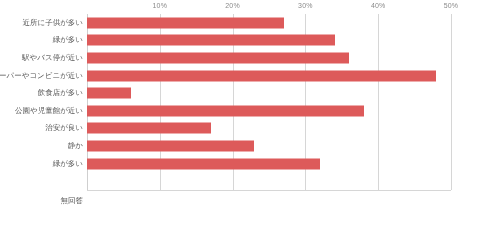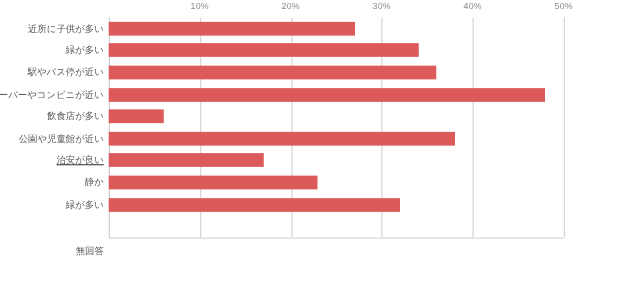--- a/index.html
+++ b/index.html
@@ -131,21 +131,21 @@
         </div>
         <div class="row" style="top: 70.4px; height: 17.6px;">
           <div class="cat-label" style="color: rgb(85, 85, 85);">飲食店が多い</div>
           <div class="bar" title="飲食店が多い 6%" style="width: 43.68px; background: rgb(221, 90, 90);"></div>
         </div>
         <div class="row" style="top: 88px; height: 17.6px;">
           <div class="cat-label" style="color: rgb(85, 85, 85);">公園や児童館が近い</div>
           <div class="bar" title="公園や児童館が近い 38%" style="width: 276.64px; background: rgb(221, 90, 90);"></div>
         </div>
         <div class="row" style="top: 105.6px; height: 17.6px;">
-          <div class="cat-label" style="color: rgb(85, 85, 85); text-decoration: underline;">治安が良い</div>
+          <div class="cat-label" style="color: rgb(85, 85, 85);">治安が良い</div>
           <div class="bar" title="治安が良い 17%" style="width: 123.76px; background: rgb(221, 90, 90);"></div>
         </div>
         <div class="row" style="top: 123.2px; height: 17.6px; padding-left: 14px;">
           <div class="cat-label" style="color: rgb(85, 85, 85);">静か</div>
           <div class="bar" title="静か 23%" style="width: 167.44px; background: rgb(221, 90, 90);"></div>
         </div>
         <div class="row" style="top: 140.8px; height: 17.6px;">
           <div class="cat-label" style="color: rgb(85, 85, 85);">緑が多い</div>
           <div class="bar" title="緑が多い 32%" style="width: 232.96px; background: rgb(221, 90, 90);"></div>
         </div>

